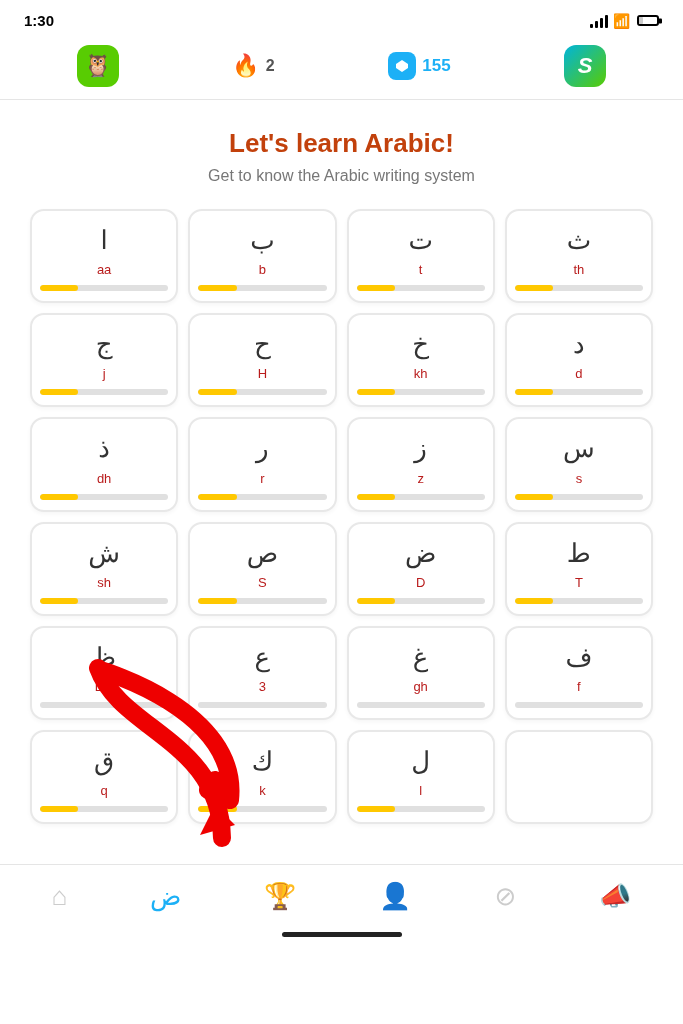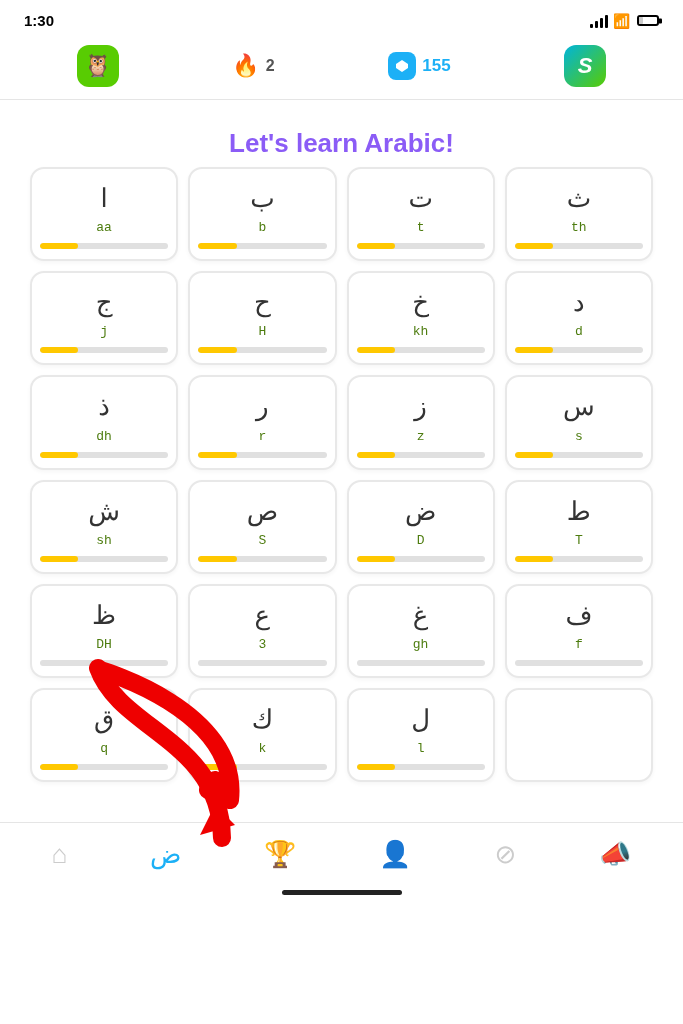--- a/index.html
+++ b/index.html
@@ -119,21 +119,21 @@
     .flame-count { color: #555; font-size: 16px; font-weight: 700; }
 
     
     .main-content {
       padding: 28px 20px 20px;
       text-align: center;
     }
     .page-title {
       font-size: 26px;
       font-weight: 800;
-      color: #8b5cf6;
+      color: #c2410c;
       margin-bottom: 8px;
     }
     .page-subtitle {
       font-size: 16px;
       color: #777;
       margin-bottom: 24px;
     }
 
     
     .cta-button {
@@ -171,23 +171,22 @@
       box-shadow: 0 2px 4px rgba(0,0,0,0.04);
       cursor: pointer;
     }
     .arabic-char {
       font-size: 26px;
       color: #333;
       line-height: 1.2;
     }
     .latin-label {
       font-size: 13px;
-      color: #4d7c0f;
+      color: #b91c1c;
       font-weight: 500;
-      font-family: Liberation Mono, monospace;
     }
     .progress-bar-container {
       width: 100%;
       height: 6px;
       background: #e0e0e0;
       border-radius: 3px;
       overflow: hidden;
       margin-top: 2px;
     }
     .progress-bar-fill {
@@ -279,20 +278,21 @@
   </div>
   <div class="nav-item">
     <div class="nav-icon-s">
       <span>S</span>
     </div>
   </div>
 </div>
 
 <div class="main-content">
   <h1 class="page-title">Let's learn Arabic!</h1>
+  <p class="page-subtitle">Get to know the Arabic writing system</p>
 
   <div class="letter-grid" id="letter-grid">
   <div class="letter-card">
         <div class="arabic-char">ا</div>
         <div class="latin-label">aa</div>
         <div class="progress-bar-container">
           <div class="progress-bar-fill fill-yellow" style="width: 30%;"></div>
         </div>
       </div>
       <div class="letter-card">

